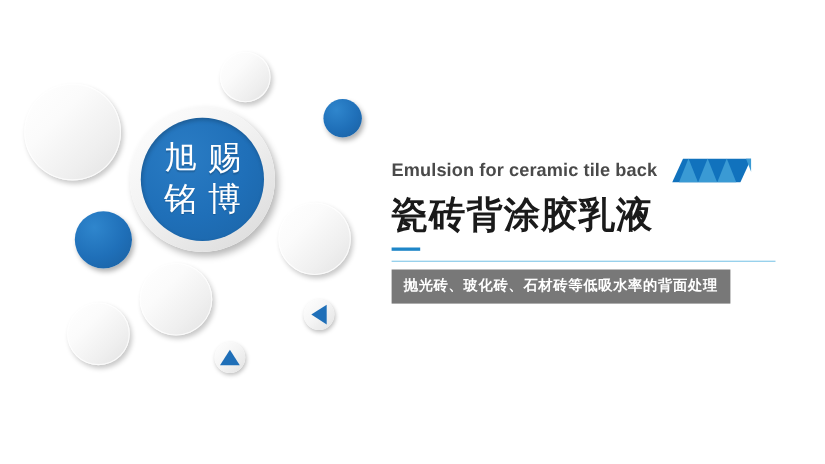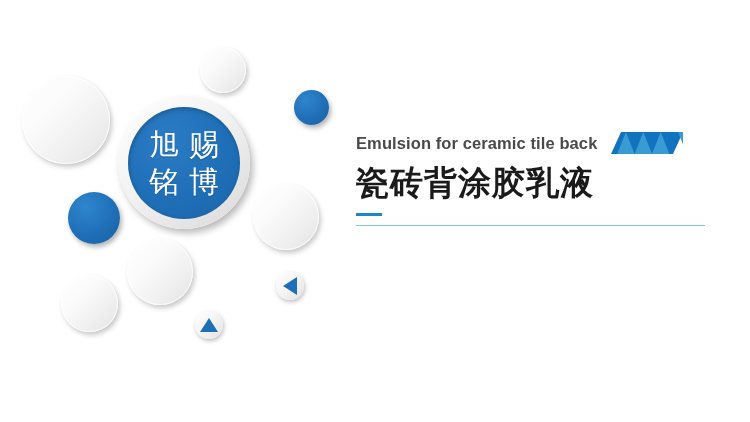--- a/index.html
+++ b/index.html
@@ -95,21 +95,21 @@
   .tri-left {
     border-top: 9px solid transparent;
     border-bottom: 9px solid transparent;
     border-right: 14px solid #1f6fb8;
   }
 
   
   #content {
     position: absolute;
     left: 356px;
-    top: 128px;
+    top: 140px;
     width: 380px;
   }
   #eyebrow-row {
     display: flex;
     align-items: center;
     height: 30px;
   }
   #title-en {
     font-size: 16.5px;
     font-weight: bold;
@@ -217,16 +217,17 @@
     </div>
 
     <div id="title-cn">瓷砖背涂胶乳液</div>
 
     <div id="subtitle-row">
       <span id="subtitle-dash"></span>
     </div>
 
     <div id="divider"></div>
 
+    <div id="tagline-bar">抛光砖、玻化砖、石材砖等低吸水率的背面处理</div>
 
   </div>
 
 </div>
 
 </body></html>

